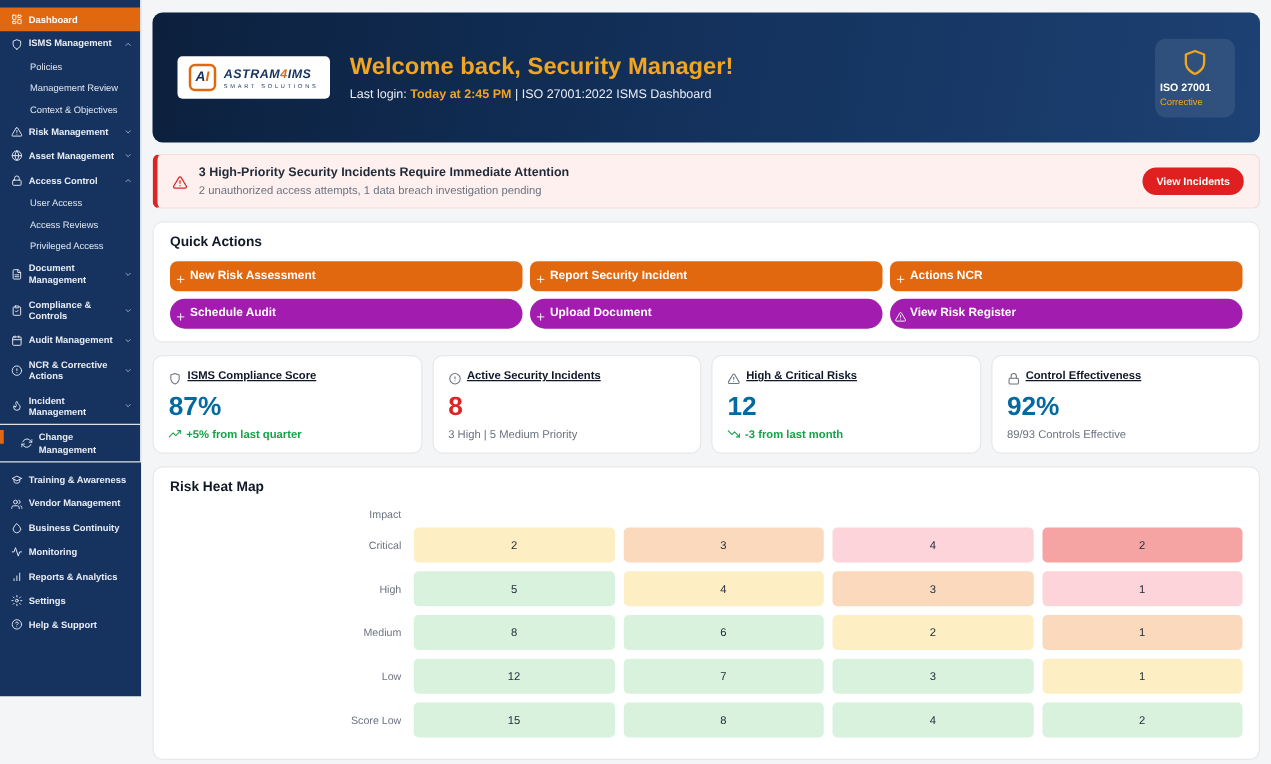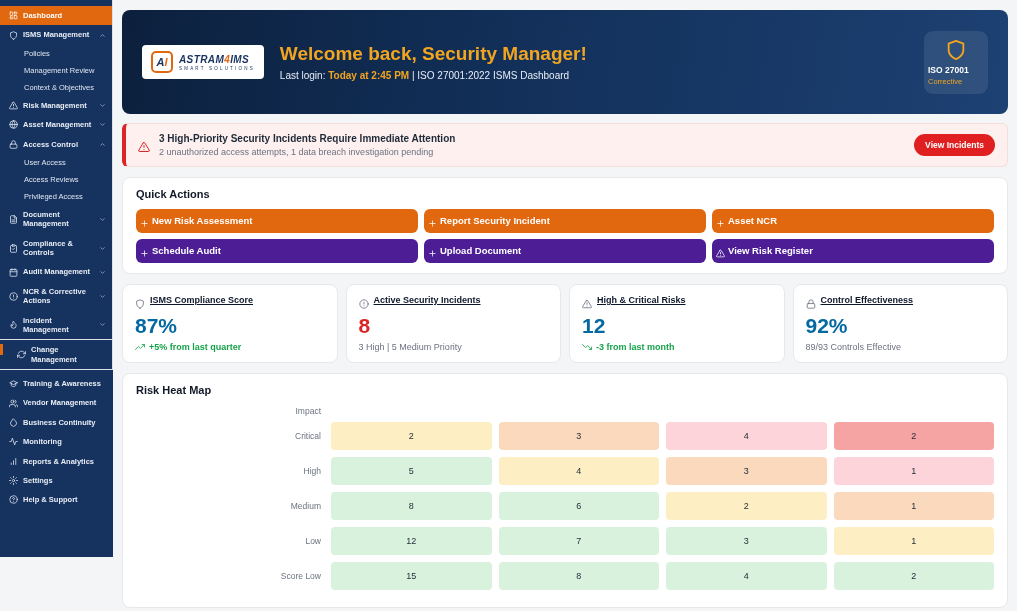--- a/index.html
+++ b/index.html
@@ -55,21 +55,21 @@
   .card { margin-top:10px; background:#fff; border:1px solid #e7e8ea; border-radius:8px; padding:10px 13px; }
   .card-title { font-size:11px; font-weight:700; color:#111827; }
 
   
   .qa-grid { display:grid; grid-template-columns:repeat(3,1fr); gap:6px; margin-top:9px; }
   .qa-btn { border:none; border-radius:6px; color:#fff; padding:6px 4px 7px; cursor:pointer; font-family:inherit;
             display:flex; flex-direction:row; align-items:center; gap:3px; }
   .qa-btn .qa-icon { width:9px; height:9px; }
   .qa-btn .qa-label { font-size:9.5px; font-weight:700; }
   .qa-orange { background:#e2680f; }
-  .qa-navy { background:#4c1d95; }
+  .qa-navy { background:#a21caf;border-radius:14px; }
 
   
   .kpi-row { display:grid; grid-template-columns:repeat(4,1fr); gap:8px; margin-top:10px; }
   .kpi-card { background:#fff; border:1px solid #e7e8ea; border-radius:8px; padding:10px 12px; }
   .kpi-head { display:flex; align-items:center; gap:5px; color:#0f172a;text-decoration:underline; }
   .kpi-icon { width:10px; height:10px; flex:0 0 10px; color:#6b7280; }
   .kpi-label { font-size:9px; font-weight:600; }
   .kpi-value { font-size:21px; font-weight:800; margin:9px 0 4px; }
   .v-dark { color:#0369a1; } .v-red { color:#dc2626; }
   .kpi-sub { font-size:9px; display:flex; align-items:center; gap:4px; }
@@ -321,21 +321,21 @@
               <line x1="12" y1="5" x2="12" y2="19"></line>
               <line x1="5" y1="12" x2="19" y2="12"></line>
             </svg></span>
           <span class="qa-label">Report Security Incident</span>
         </button>
         <button class="qa-btn qa-orange">
           <span class="qa-icon"><svg viewBox="0 0 24 24" fill="none" stroke="currentColor" stroke-width="2" stroke-linecap="round" stroke-linejoin="round" width="100%" height="100%">
               <line x1="12" y1="5" x2="12" y2="19"></line>
               <line x1="5" y1="12" x2="19" y2="12"></line>
             </svg></span>
-          <span class="qa-label">Asset NCR</span>
+          <span class="qa-label">Actions NCR</span>
         </button>
         <button class="qa-btn qa-navy">
           <span class="qa-icon"><svg viewBox="0 0 24 24" fill="none" stroke="currentColor" stroke-width="2" stroke-linecap="round" stroke-linejoin="round" width="100%" height="100%">
               <line x1="12" y1="5" x2="12" y2="19"></line>
               <line x1="5" y1="12" x2="19" y2="12"></line>
             </svg></span>
           <span class="qa-label">Schedule Audit</span>
         </button>
         <button class="qa-btn qa-navy">
           <span class="qa-icon"><svg viewBox="0 0 24 24" fill="none" stroke="currentColor" stroke-width="2" stroke-linecap="round" stroke-linejoin="round" width="100%" height="100%">

